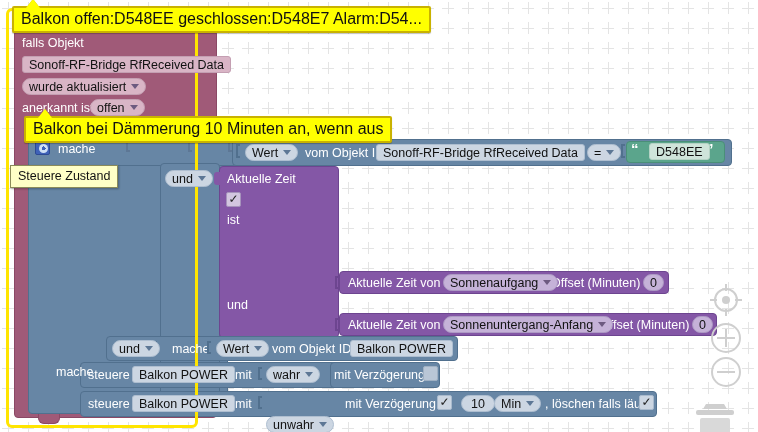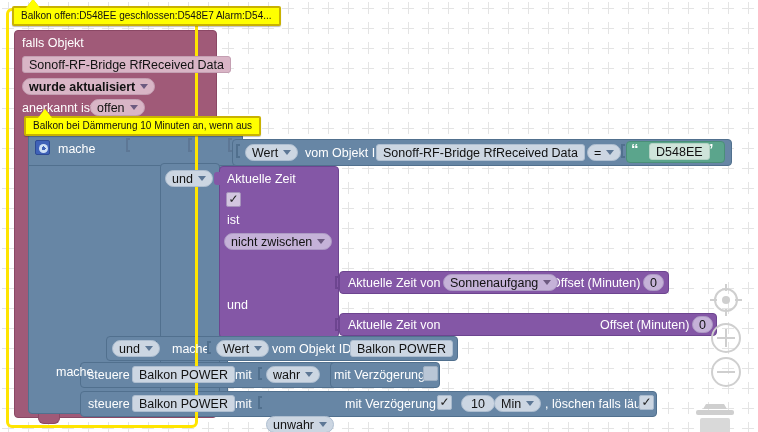--- a/index.html
+++ b/index.html
@@ -43,21 +43,21 @@
     border-radius: 6px;
     z-index: 2;
     pointer-events: none;
   }
 
   
   .comment {
     background: #ffff00;
     border: 2px solid #c9b200;
     color: #111;
-    font-size: 10px;
+    font-size: 16px;
     padding: 2px 7px 3px 7px;
     white-space: nowrap;
     border-radius: 2px;
     z-index: 40;
     box-shadow: 0 1px 1px rgba(0,0,0,.25);
   }
   .comment .tail {
     position: absolute;
     left: 12px; top: -9px;
     width: 0; height: 0;
@@ -193,21 +193,21 @@
 <div id="workspace">
 
   <div class="body rose" style="left:14px; top:30px; width:203px; height:388px;"></div>
 
   <div class="body rose" style="left:38px; top:414px; width:22px; height:10px; border-top:none; border-radius:0 0 6px 6px;"></div>
 
   <div class="lbl" style="left:22px; top:35px;">falls Objekt</div>
 
   <div class="field lightrose square" style="left:22px; top:56px;">Sonoff-RF-Bridge RfReceived  Data</div>
 
-  <div class="field lightrose" style="left:22px; top:78px;font-weight:bold;">
+  <div class="field lightrose" style="left:22px; top:78px;">
     <span>wurde aktualisiert</span>
     <i class="caret"></i>
   </div>
 
   <div class="lbl" style="left:22px; top:100px;">anerkannt ist</div>
   <div class="field lightrose" style="left:90px; top:99px;">
     <span>offen</span>
     <i class="caret"></i>
   </div>
 
@@ -228,24 +228,20 @@
   </div>
 
   <div class="body blue" style="left:160px; top:163px; width:60px; height:251px;"></div>
 
   <div class="body purple" style="left:219px; top:166px; width:120px; height:172px;"></div>
   <div class="notch" style="left:214px; top:172px; width:6px; height:13px; background:#8457a6; border-radius:3px 0 0 3px;"></div>
 
   <div class="lbl" style="left:227px; top:171px;">Aktuelle Zeit</div>
   <div class="cbox" style="left:226px; top:192px;">✓</div>
   <div class="lbl" style="left:227px; top:212px;">ist</div>
-  <div class="field lightpurp" style="left:224px; top:233px;">
-    <span>nicht zwischen</span>
-    <i class="caret"></i>
-  </div>
   <div class="lbl" style="left:227px; top:297px;">und</div>
 
   <div class="body blue" style="left:232px; top:139px; width:500px; height:27px;"></div>
   <div class="notch" style="left:236px; top:144px; width:4px; height:14px; border-left:2px solid #51708e; border-top:2px solid #51708e; border-bottom:2px solid #51708e;"></div>
 
   <div class="field lightblue" style="left:245px; top:144px;">
     <span>Wert</span>
     <i class="caret b"></i>
   </div>
   <div class="lbl" style="left:305px; top:145px;">vom Objekt ID</div>
@@ -267,20 +263,24 @@
   <div class="field lightpurp" style="left:443px; top:274px;">
     <span>Sonnenaufgang</span>
     <i class="caret"></i>
   </div>
   <div class="lbl" style="left:551px; top:275px;">Offset (Minuten)</div>
   <div class="field lightpurp" style="left:643px; top:274px;">0</div>
 
   <div class="body purple" style="left:339px; top:313px; width:378px; height:23px;"></div>
   <div class="notch" style="left:335px; top:318px; width:4px; height:13px; border-left:2px solid #6d4590; border-top:2px solid #6d4590; border-bottom:2px solid #6d4590;"></div>
   <div class="lbl" style="left:348px; top:317px;">Aktuelle Zeit von</div>
+  <div class="field lightpurp" style="left:443px; top:316px;">
+    <span>Sonnenuntergang-Anfang</span>
+    <i class="caret"></i>
+  </div>
   <div class="lbl" style="left:600px; top:317px;">Offset (Minuten)</div>
   <div class="field lightpurp" style="left:692px; top:316px;">0</div>
 
   <div class="body blue" style="left:106px; top:336px; width:352px; height:25px;"></div>
   <div class="field lightblue" style="left:112px; top:340px;">
     <span>und</span>
     <i class="caret b"></i>
   </div>
   <div class="notch" style="left:153px; top:341px; width:4px; height:13px; border-left:2px solid #51708e; border-top:2px solid #51708e; border-bottom:2px solid #51708e;"></div>
   <div class="lbl" style="left:172px; top:341px;">mache</div>
@@ -332,20 +332,23 @@
   <div class="comment blk" style="left:12px; top:6px;">
     <span class="tail"></span>
     <span>Balkon offen:D548EE geschlossen:D548E7 Alarm:D54...</span>
   </div>
 
   <div class="comment blk" style="left:24px; top:116px;">
     <span class="tail"></span>
     <span>Balkon bei Dämmerung 10 Minuten an, wenn aus</span>
   </div>
 
+  <div class="tooltip blk" style="left:10px; top:165px;">
+    <span>Steuere Zustand</span>
+  </div>
 
   <div class="ctrl" style="right:14px; top:282px;">
     <svg width="36" height="36" viewBox="0 0 36 36" aria-hidden="true">
       <circle cx="18" cy="18" r="11" fill="none" stroke="#cfcfcf" stroke-width="2"></circle>
       <circle cx="18" cy="18" r="4" fill="#cfcfcf"></circle>
       <line x1="18" y1="2" x2="18" y2="9" stroke="#cfcfcf" stroke-width="2"></line>
       <line x1="18" y1="27" x2="18" y2="34" stroke="#cfcfcf" stroke-width="2"></line>
       <line x1="2" y1="18" x2="9" y2="18" stroke="#cfcfcf" stroke-width="2"></line>
       <line x1="27" y1="18" x2="34" y2="18" stroke="#cfcfcf" stroke-width="2"></line>
     </svg>

